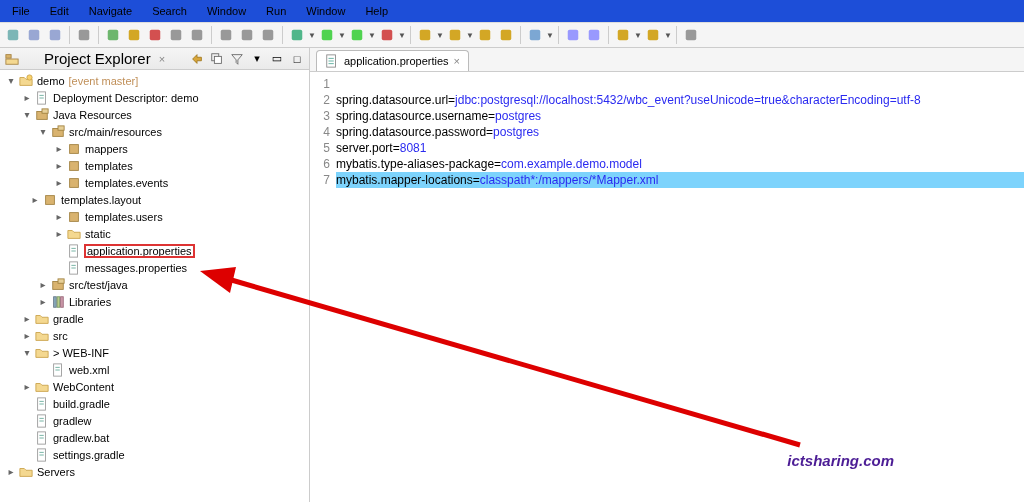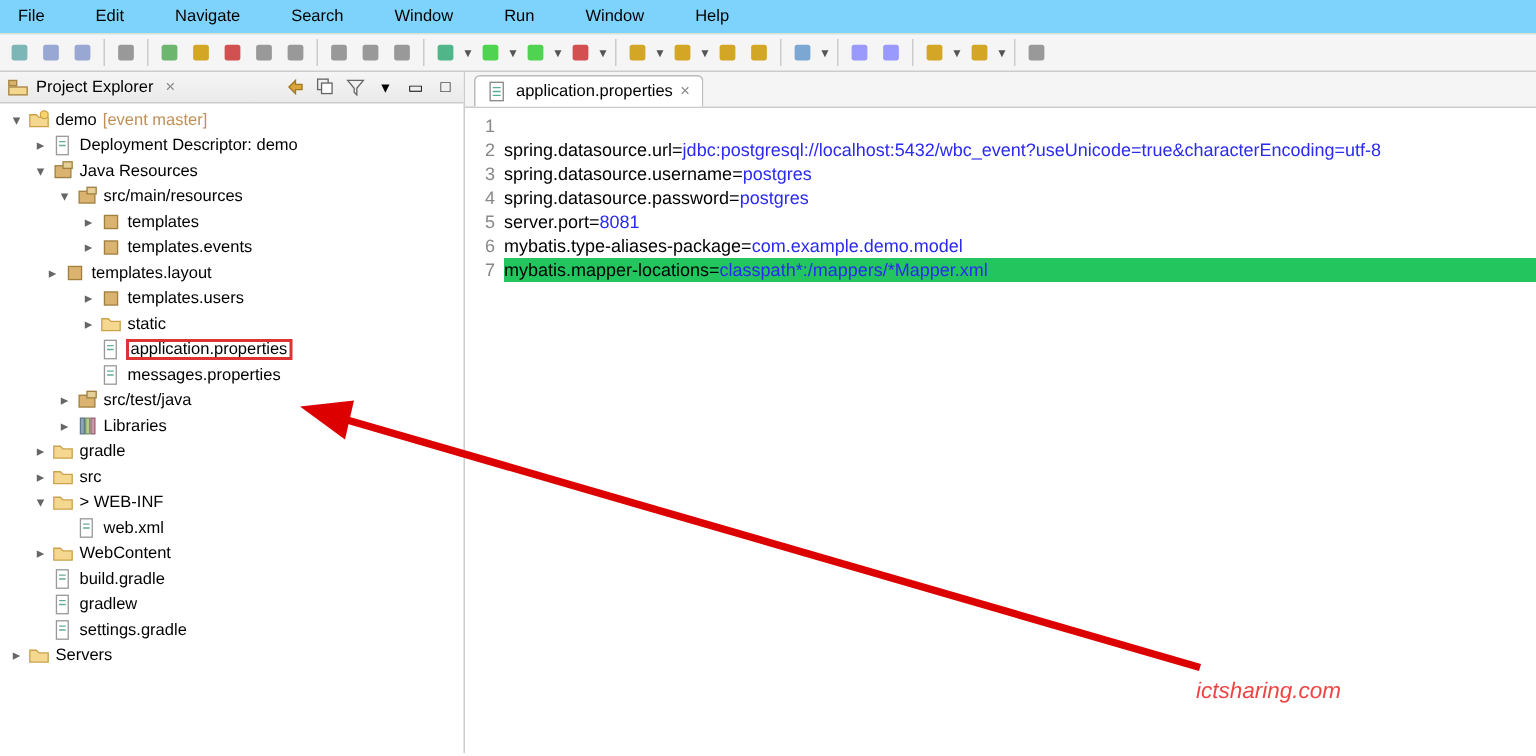--- a/index.html
+++ b/index.html
@@ -1,49 +1,49 @@
 <!DOCTYPE html>
 <html><head>
 <meta charset="utf-8">
 <style>
 * { margin:0; padding:0; box-sizing:border-box; font-family:"Segoe UI",Tahoma,sans-serif; }
 body { width:1024px; height:504px; overflow:hidden; background:#fff; font-size:11px; color:#000; position:relative; }
-.menubar { display:flex; gap:18px; padding:2px 4px; border-bottom:1px solid #ddd; background:#7dd3fc; }
+.menubar { display:flex; gap:4px; padding:2px 4px; border-bottom:1px solid #ddd; background:#1d4ed8; }
 .menubar span { padding:3px 8px; cursor:default; }
 .toolbar { display:flex; align-items:center; gap:1px; padding:2px 3px; border-bottom:1px solid #ccc; background:#f5f5f5; }
 .tb-btn { width:20px; height:20px; display:flex; align-items:center; justify-content:center; border-radius:2px; }
 .tb-sep { width:1px; height:18px; background:#ccc; margin:0 3px; }
 .tb-dd { width:8px; text-align:center; color:#555; font-size:8px; }
 .workspace { display:flex; height:calc(100% - 50px); }
 .left-pane { width:310px; border-right:1px solid #ccc; display:flex; flex-direction:column; }
 .view-hdr { display:flex; align-items:center; background:linear-gradient(#f5f5f5,#eaeaea); border-bottom:1px solid #ccc; padding:2px 4px; gap:4px; }
-.view-hdr .title { font-size:11px; }
+.view-hdr .title { font-size:15px;margin-left:20px; }
 .view-hdr .spacer { flex:1; }
 .hdr-ico { width:16px; height:16px; display:flex; align-items:center; justify-content:center; }
 .tree { flex:1; overflow:auto; padding:2px 0; }
 .node { display:flex; align-items:center; height:17px; white-space:nowrap; }
 .tw { display:inline-block; width:14px; text-align:center; color:#666; font-size:10px; }
 .tw.expand::before{content:"▾";} .tw.collapse::before{content:"▸";} .tw.none::before{content:" ";}
 .nico { width:16px; height:16px; display:inline-flex; align-items:center; justify-content:center; margin-right:3px; }
 .label { font-size:11px; }
 .suffix { color:#c08f58; margin-left:4px; }
 .sel { outline:2px solid #d33; outline-offset:-1px; background:#fff; padding:0 2px; }
 .right-pane { flex:1; display:flex; flex-direction:column; }
 .tabbar { display:flex; background:#f5f5f5; border-bottom:1px solid #ccc; padding-top:2px; }
 .tab { display:flex; align-items:center; gap:5px; background:#fff; border:1px solid #bbb; border-bottom:none; padding:3px 8px; border-radius:4px 4px 0 0; margin-left:6px; }
 .editor { flex:1; display:flex; font-family:Consolas,monospace; font-size:12px; padding-top:4px; }
 .gutter { width:26px; text-align:right; color:#888; padding-right:6px; }
 .gutter div, .code div { height:16px; line-height:16px; }
 .code { flex:1; }
 .k-blue { color:#2a2af0; }
-.code div:last-child { background:#22c55e; }
+.code div:last-child { background:#7dd3fc; }
 .arrow-over { position:absolute; left:200px; top:265px; pointer-events:none; }
 .arrow-over line { stroke:#d00; stroke-width:5; }
 .arrow-over polygon { fill:#d00; }
-.water { position:absolute; right:130px; bottom:35px; color:#ef4444; font-weight:normal; font-style:italic; font-size:15px; }
+.water { position:absolute; right:130px; bottom:35px; color:#4c1d95; font-weight:bold; font-style:italic; font-size:15px; }
 
 .isvg { width:14px; height:14px; }
 </style>
 </head>
 <body>
 
 <div class="menubar">
     <span>File</span>
     <span>Edit</span>
     <span>Navigate</span>
@@ -281,20 +281,29 @@
           </span>
           <span class="label">src/main/resources</span>
         </div>
         <div class="node" style="padding-left:52px">
           <span class="tw collapse"></span>
           <span class="nico">
             <svg class="isvg" viewBox="0 0 16 16">
               <rect x="3" y="3" width="10" height="10" fill="#d9b36f" stroke="#a0803f"></rect>
             </svg>
           </span>
+          <span class="label">mappers</span>
+        </div>
+        <div class="node" style="padding-left:52px">
+          <span class="tw collapse"></span>
+          <span class="nico">
+            <svg class="isvg" viewBox="0 0 16 16">
+              <rect x="3" y="3" width="10" height="10" fill="#d9b36f" stroke="#a0803f"></rect>
+            </svg>
+          </span>
           <span class="label">templates</span>
         </div>
         <div class="node" style="padding-left:52px">
           <span class="tw collapse"></span>
           <span class="nico">
             <svg class="isvg" viewBox="0 0 16 16">
               <rect x="3" y="3" width="10" height="10" fill="#d9b36f" stroke="#a0803f"></rect>
             </svg>
           </span>
           <span class="label">templates.events</span>
@@ -430,20 +439,31 @@
         <div class="node" style="padding-left:20px">
           <span class="tw none"></span>
           <span class="nico">
             <svg class="isvg" viewBox="0 0 16 16">
               <rect x="3" y="1" width="9" height="14" fill="#fff" stroke="#999"></rect>
               <line x1="5" y1="5" x2="10" y2="5" stroke="#6a9"></line>
               <line x1="5" y1="8" x2="10" y2="8" stroke="#6a9"></line>
             </svg>
           </span>
           <span class="label">gradlew</span>
+        </div>
+        <div class="node" style="padding-left:20px">
+          <span class="tw none"></span>
+          <span class="nico">
+            <svg class="isvg" viewBox="0 0 16 16">
+              <rect x="3" y="1" width="9" height="14" fill="#fff" stroke="#999"></rect>
+              <line x1="5" y1="5" x2="10" y2="5" stroke="#6a9"></line>
+              <line x1="5" y1="8" x2="10" y2="8" stroke="#6a9"></line>
+            </svg>
+          </span>
+          <span class="label">gradlew.bat</span>
         </div>
         <div class="node" style="padding-left:20px">
           <span class="tw none"></span>
           <span class="nico">
             <svg class="isvg" viewBox="0 0 16 16">
               <rect x="3" y="1" width="9" height="14" fill="#fff" stroke="#999"></rect>
               <line x1="5" y1="5" x2="10" y2="5" stroke="#6a9"></line>
               <line x1="5" y1="8" x2="10" y2="8" stroke="#6a9"></line>
             </svg>
           </span>

